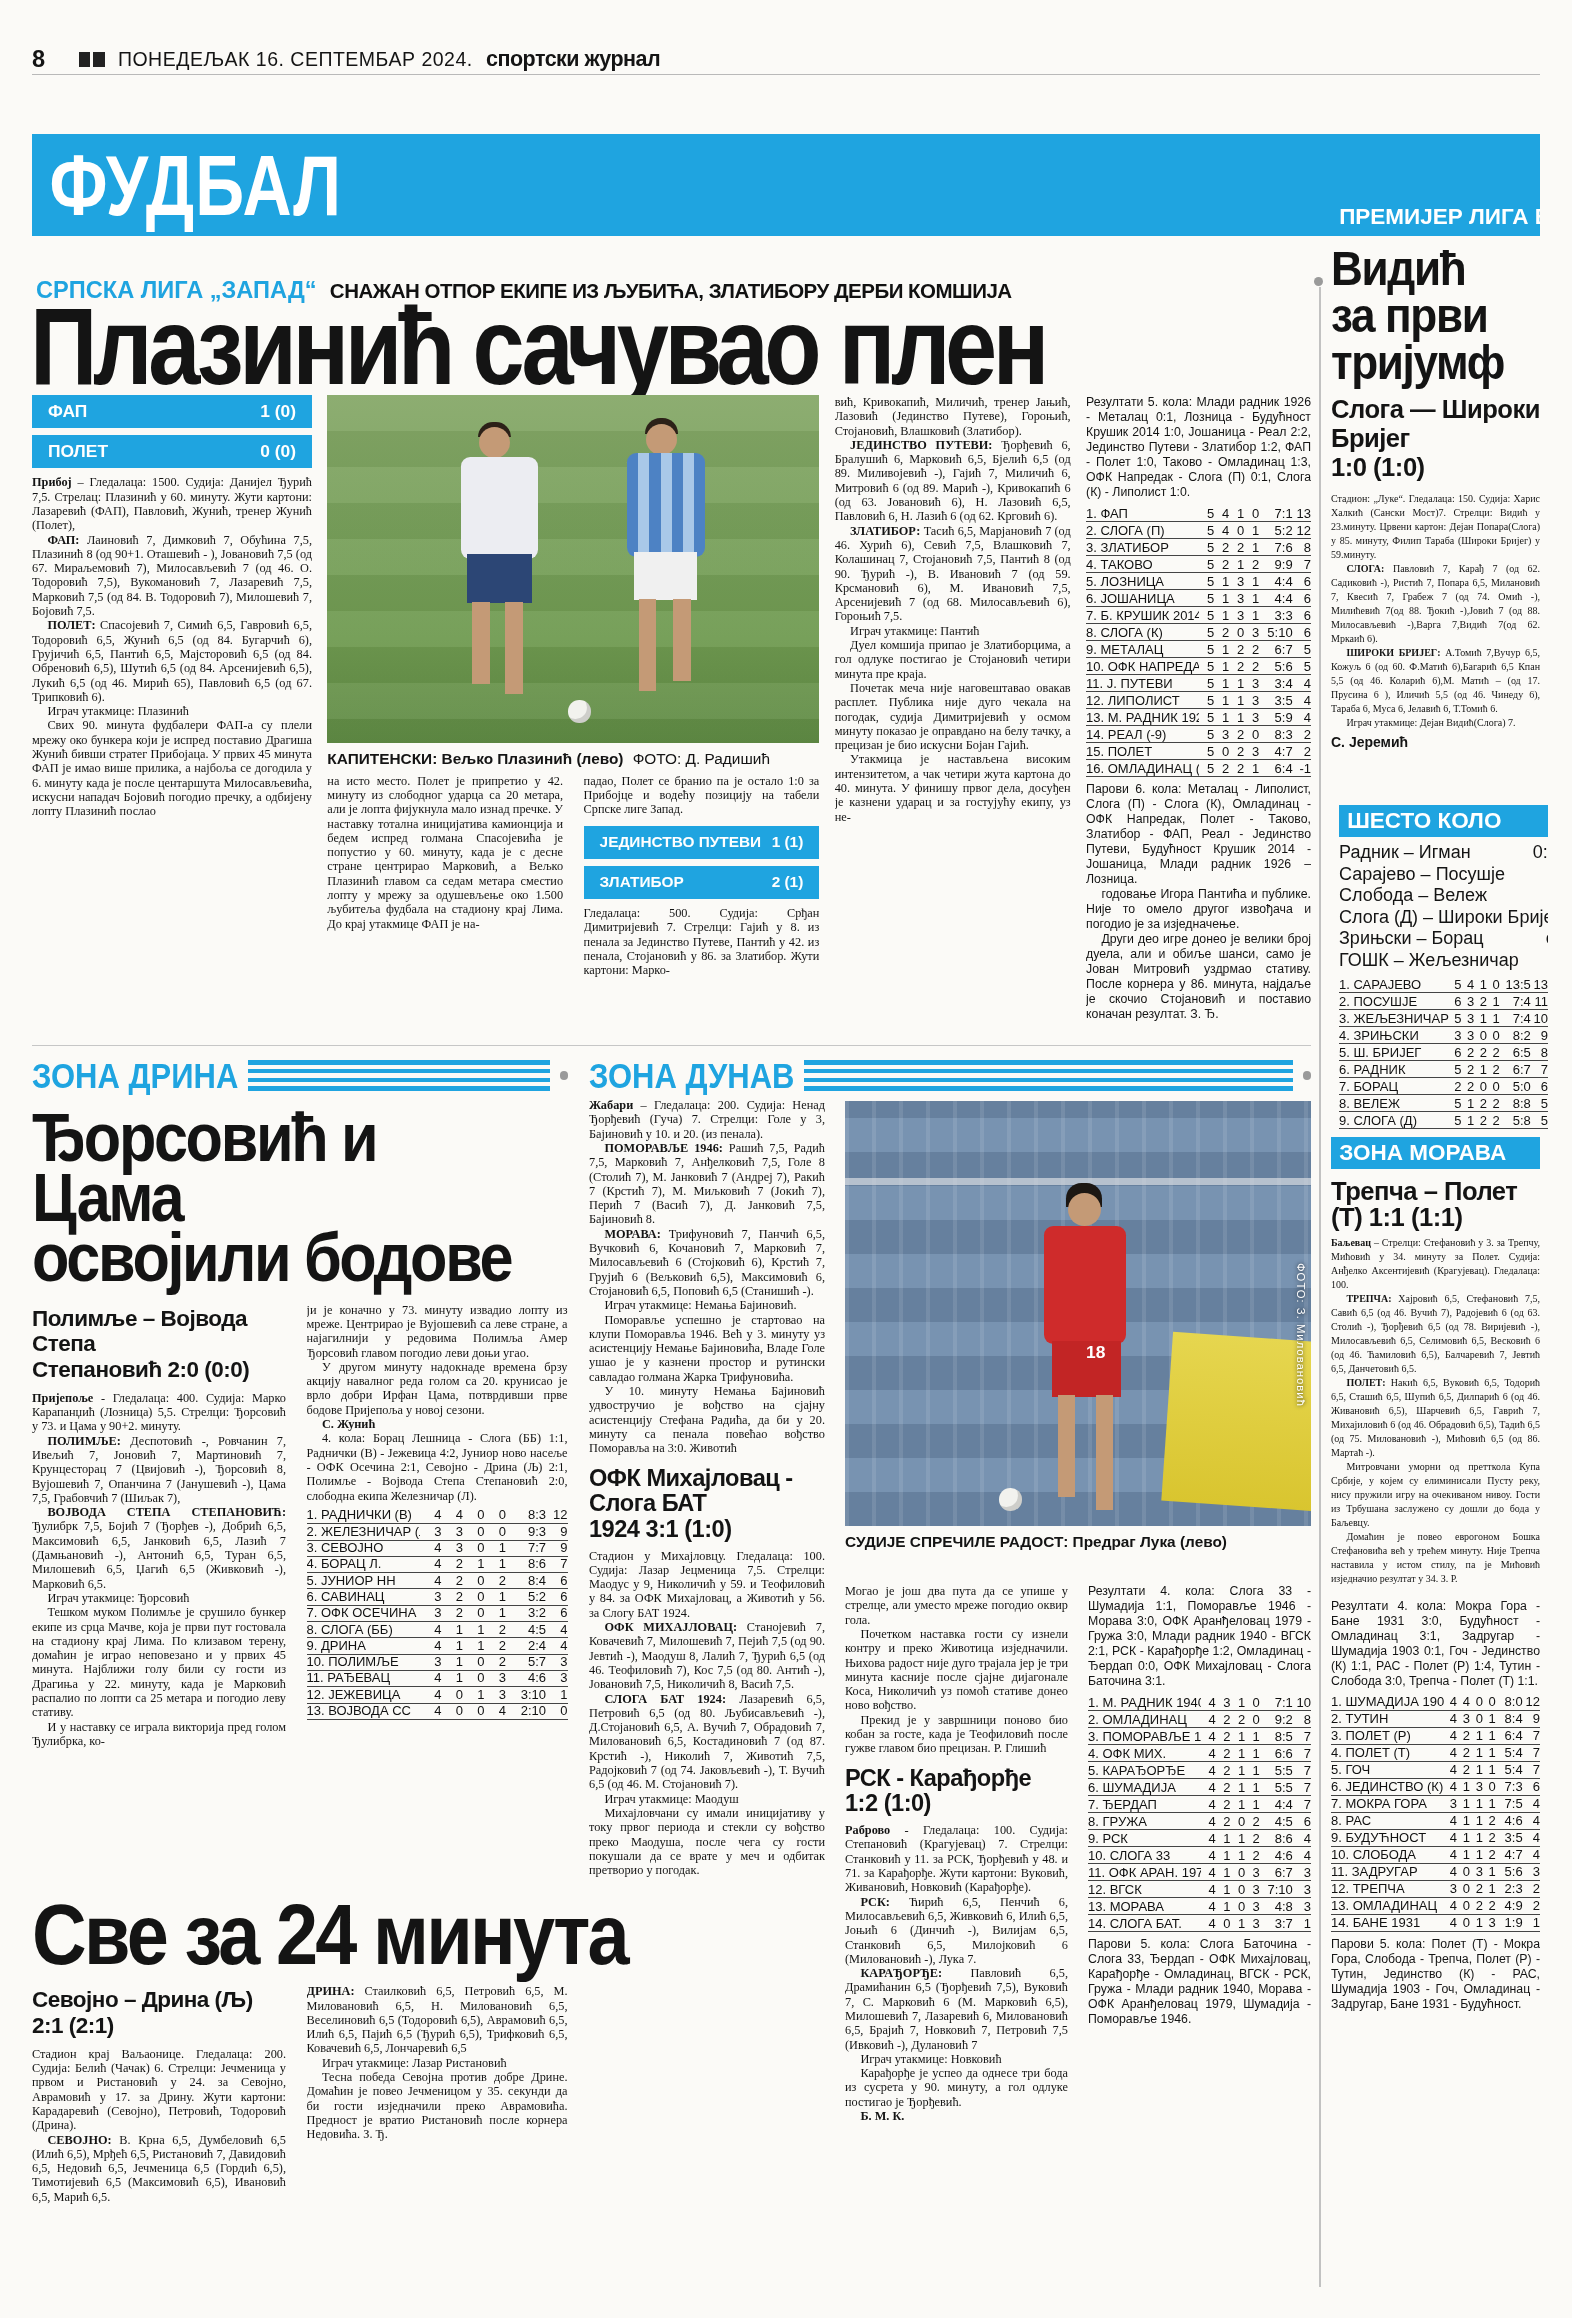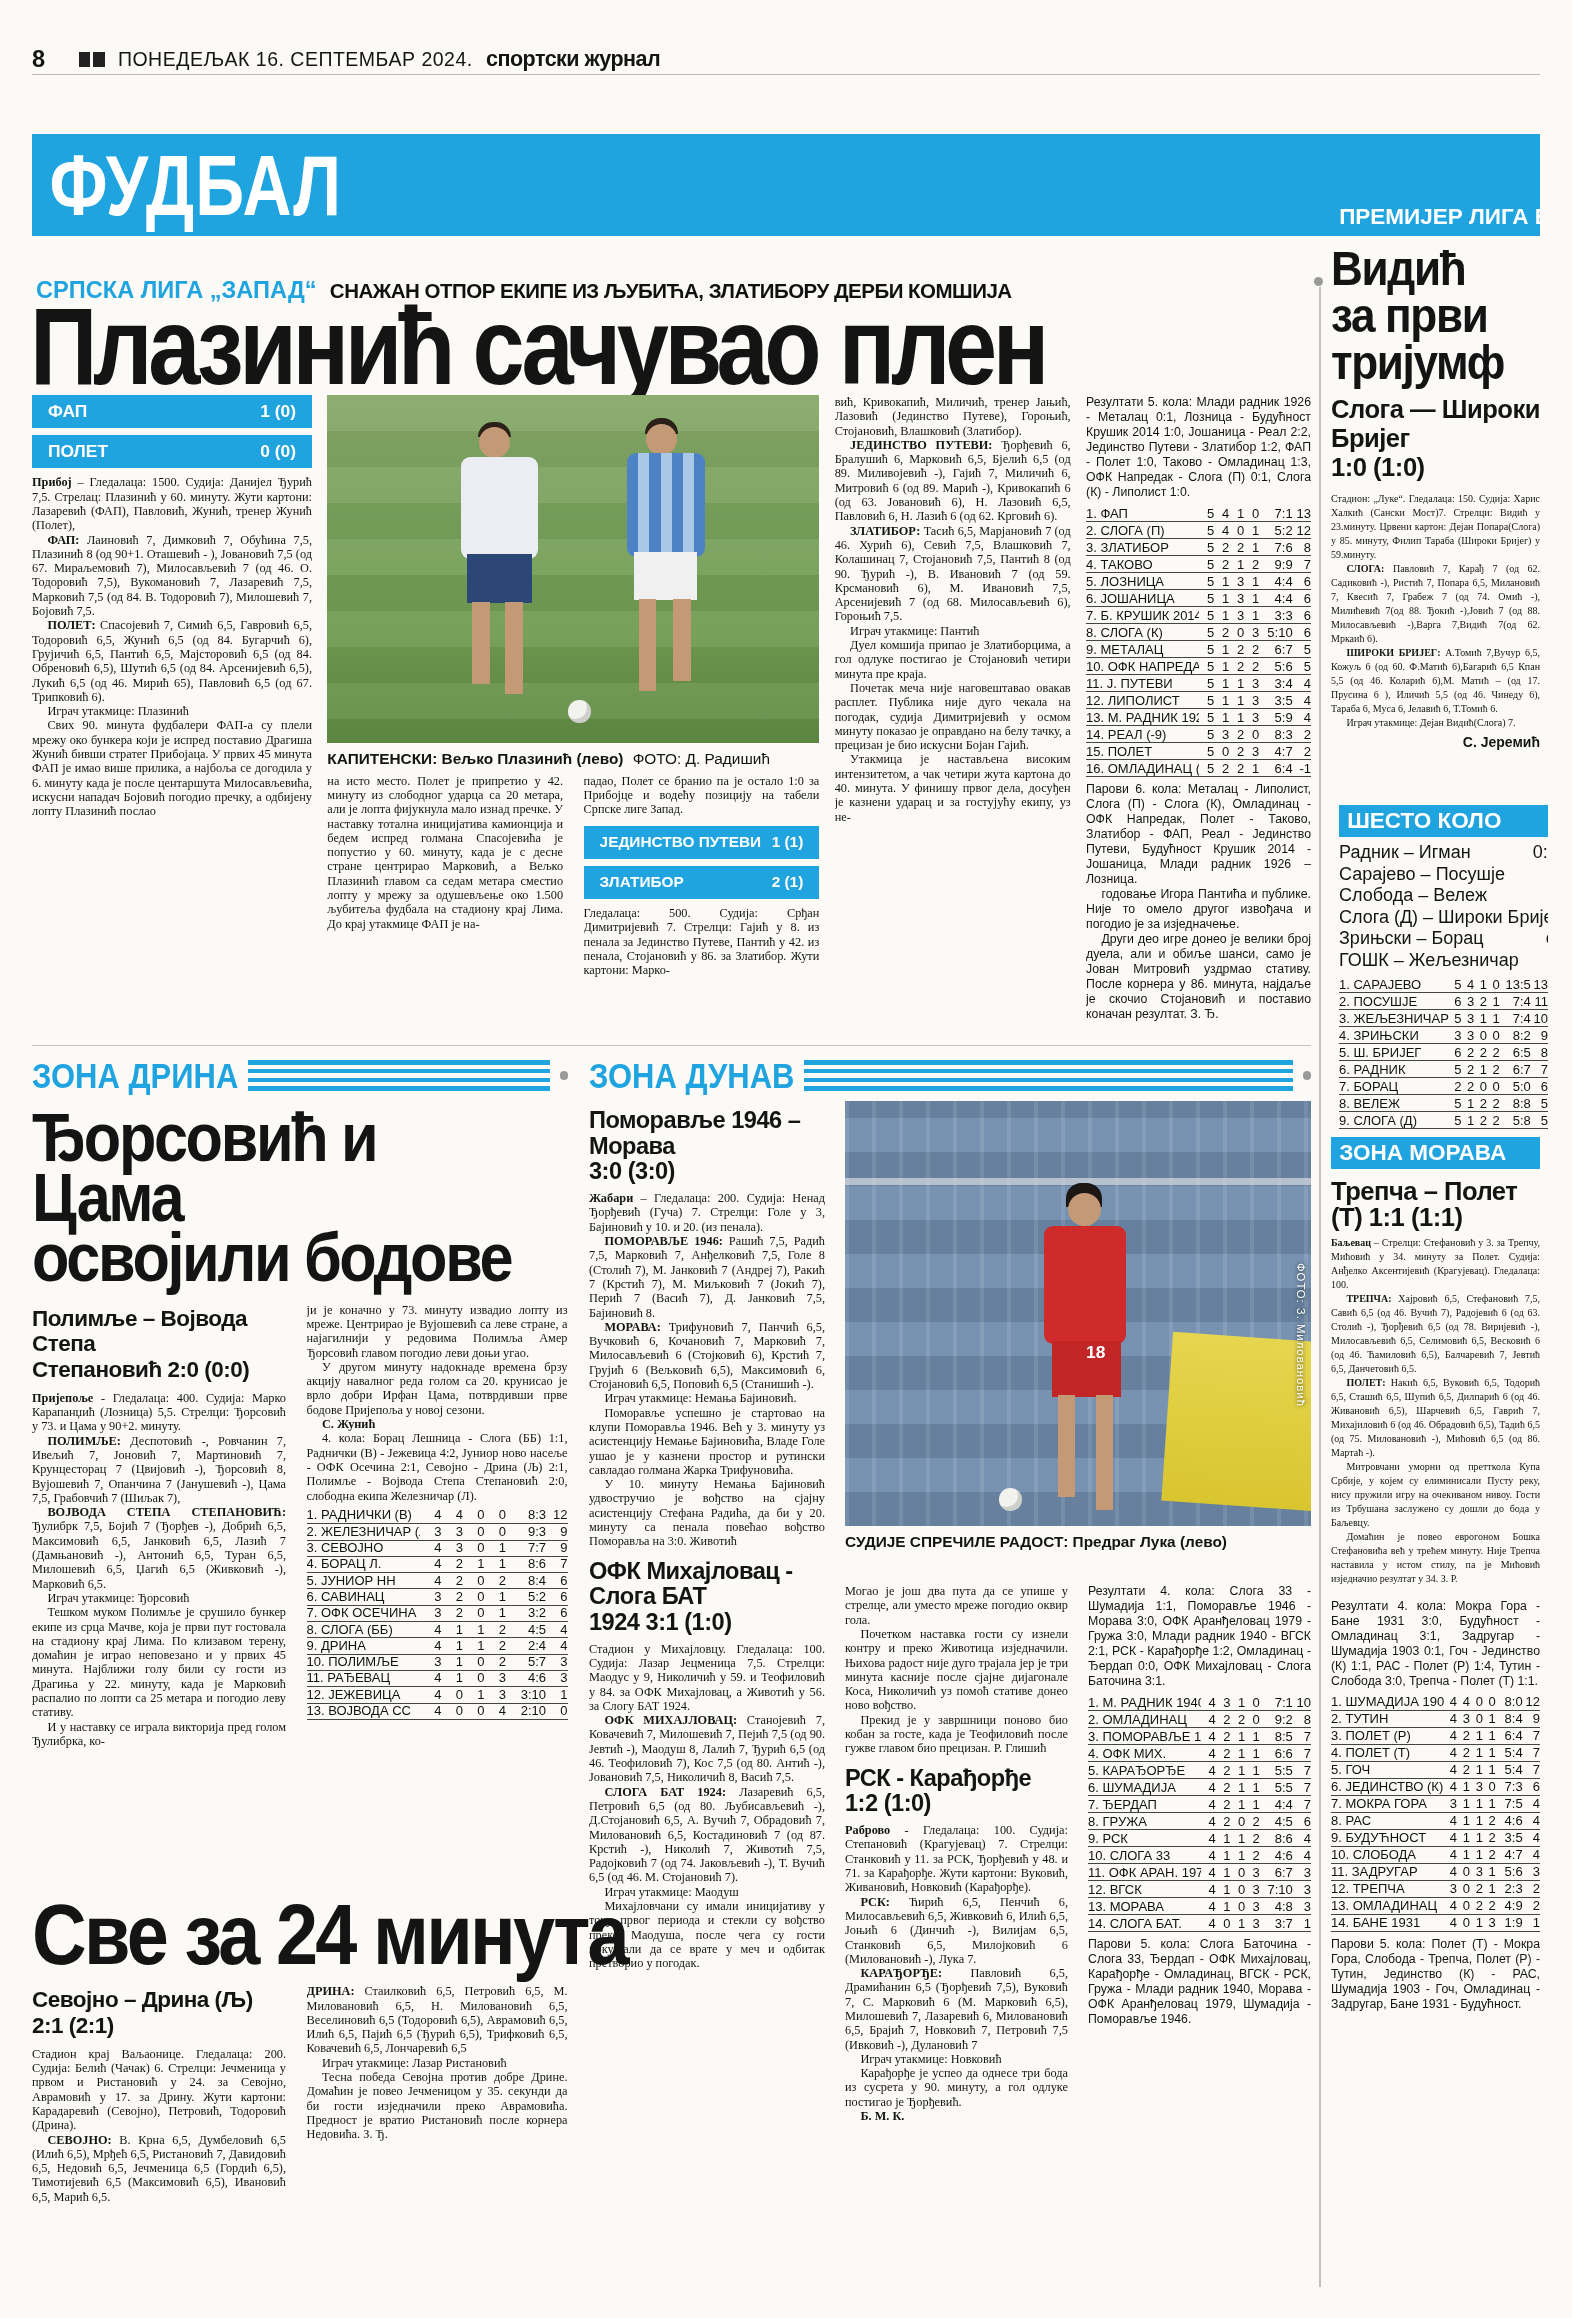--- a/index.html
+++ b/index.html
@@ -123,21 +123,21 @@
   #vline{left:1319px;top:287px;width:1.5px;height:2000px;background:#c2c2c2;}
   #vdot{left:1314px;top:277px;width:9.2px;height:9.2px;border-radius:50%;background:#9a9a9a;}
   #sidebar{left:1331px;top:201px;width:209px;height:2088px;}
   .bluebar{background:var(--blue);color:#fff;font:bold 22.5px/32px "Liberation Sans",sans-serif;
            padding:0 8.2px;letter-spacing:0;white-space:nowrap;}
   #sb-prem{position:absolute;left:0;top:0;width:209px;height:602px;overflow:hidden;}
   .headline-m{font:bold 49px/47px "Liberation Sans",sans-serif;letter-spacing:-1.5px;
               transform:scaleX(.9);transform-origin:left top;white-space:pre-line;margin:12.3px 0 9.2px;}
   .sb-sub{font:bold 25.6px/29px "Liberation Sans",sans-serif;letter-spacing:-0.5px;white-space:pre-line;margin:4.1px 0 9.2px;}
   .sb-body{font-size:10px;line-height:14px;}
-  .sig{font:bold 14px "Liberation Sans",sans-serif;margin-top:4.1px;text-align:right;}
+  .sig{font:bold 14px "Liberation Sans",sans-serif;margin-top:4.1px;}
   #sb-sesto{position:absolute;left:8px;top:604px;width:209px;height:328px;overflow:hidden;}
   #sb-sesto .res{font-size:18px;line-height:21.5px;gap:26px;}
   #sb-morava{position:absolute;left:0;top:936px;width:209px;height:1152px;overflow:hidden;}
   #mrule{left:32px;top:1045px;width:1279px;height:1px;background:#c6c6c6;}
 </style>
 </head>
 <body>
 
 <div id="page">
 
@@ -586,22 +586,20 @@
       <span class="stripes">
           <i></i>
           <i></i>
           <i></i>
           <i></i>
         </span>
       <span class="enddot"></span>
     </div>
     <div id="dunav-in">
       <div id="dunav-c" class="body">
-        <div class="matchhead">Поморавље 1946 – Морава
-3:0 (3:0)</div>
         <div class="paras">
             <p class="p"><b>Жабари </b><span>– Гледалаца: 200. Судија: Ненад Ђорђевић (Гуча) 7. Стрелци: Голе у 3, Бајиновић у 10. и 20. (из пенала).</span></p>
             <p class="p"><b>ПОМОРАВЉЕ 1946: </b><span>Рашић 7,5, Радић 7,5, Марковић 7, Анђелковић 7,5, Голе 8 (Столић 7), М. Јанковић 7 (Андреј 7), Ракић 7 (Крстић 7), М. Миљковић 7 (Јокић 7), Перић 7 (Васић 7), Д. Јанковић 7,5, Бајиновић 8.</span></p>
             <p class="p"><b>МОРАВА: </b><span>Трифуновић 7, Панчић 6,5, Вучковић 6, Кочановић 7, Марковић 7, Милосављевић 6 (Стојковић 6), Крстић 7, Грујић 6 (Вељковић 6,5), Максимовић 6, Стојановић 6,5, Поповић 6,5 (Станишић -).</span></p>
             <p class="p"><b></b><span>Играч утакмице: Немања Бајиновић.</span></p>
             <p class="p"><b></b><span>Поморавље успешно је стартовао на клупи Поморавља 1946. Већ у 3. минуту уз асистенцију Немање Бајиновића, Владе Голе ушао је у казнени простор и рутински савладао голмана Жарка Трифуновића.</span></p>
             <p class="p"><b></b><span>У 10. минуту Немања Бајиновић удвостручио је вођство на сјајну асистенцију Стефана Радића, да би у 20. минуту са пенала повећао вођство Поморавља на 3:0. Животић</span></p>
           </div>
         <div class="matchhead">ОФК Михајловац - Слога БАТ
 1924 3:1 (1:0)</div>

